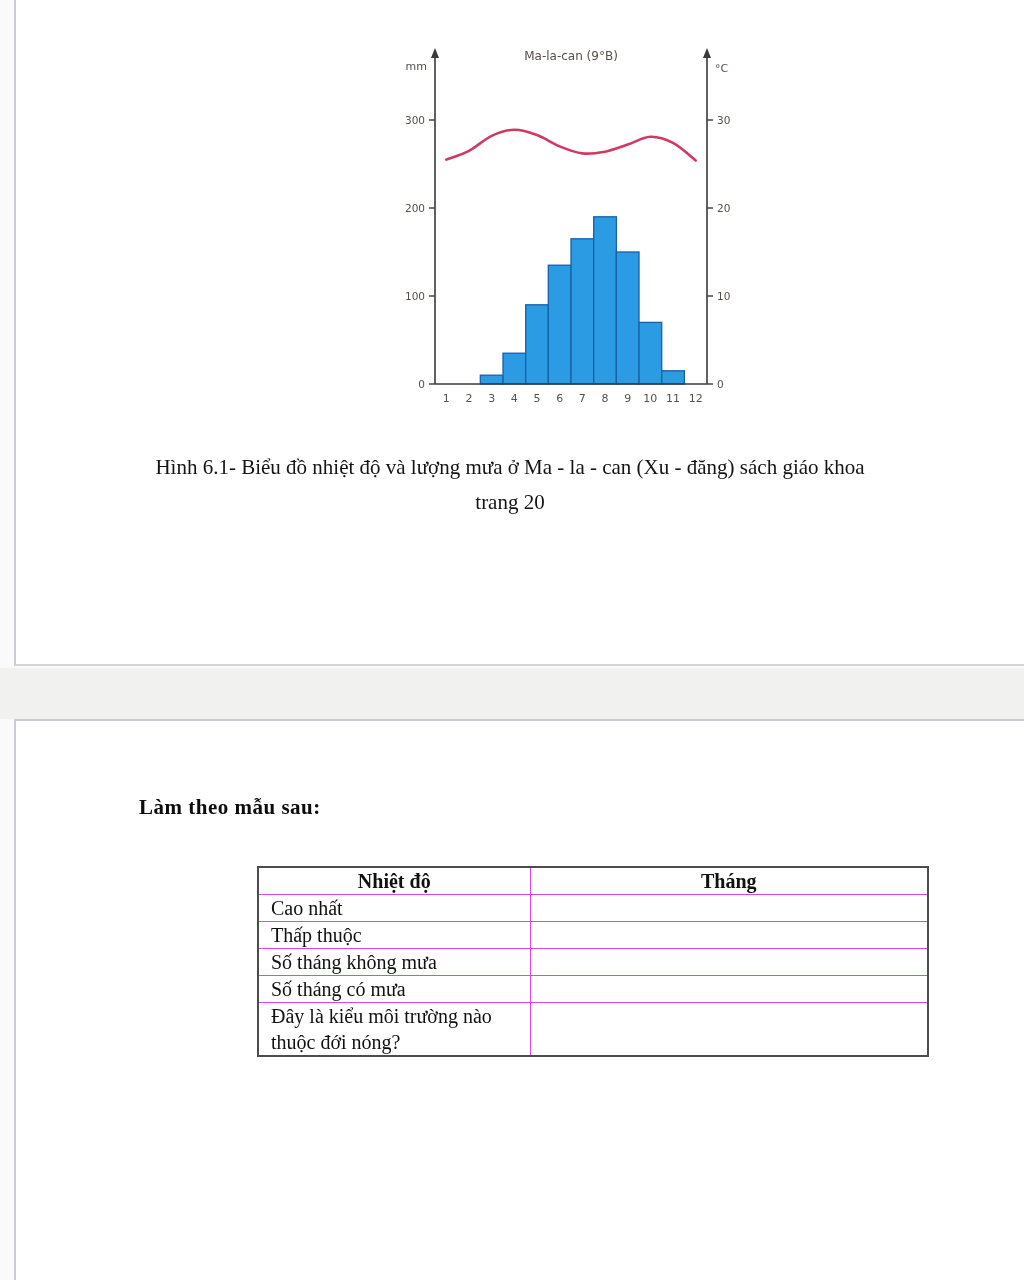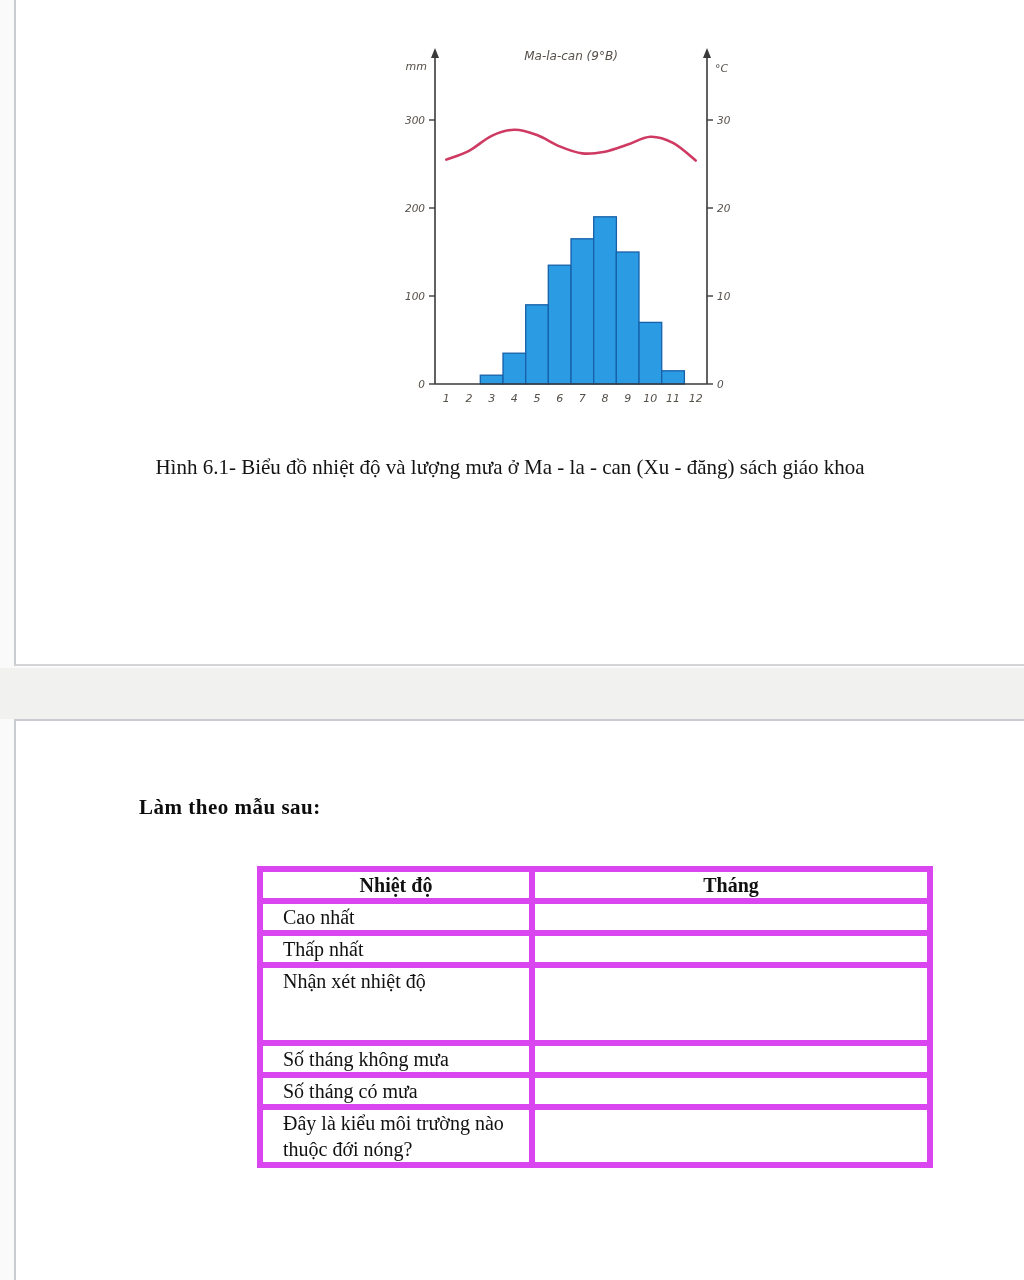--- a/index.html
+++ b/index.html
@@ -35,21 +35,20 @@
     top: 719px;
     bottom: 0;
     border-top: 2px solid #c9cdd1;
   }
   .chart-wrap {
     position: absolute;
     left: 379px;
     top: 40px;
     width: 348px;
     height: 378px;
-    font-style: italic;
   }
   .chart-wrap svg { display: block; }
   .caption {
     position: absolute;
     left: 0;
     right: 20px;
     top: 450px;
     text-align: center;
     font-size: 21px;
     line-height: 1.65;
@@ -69,22 +68,22 @@
     position: absolute;
     left: 241px;
     top: 145px;
     width: 670px;
     border-collapse: collapse;
     table-layout: fixed;
     font-size: 20px;
     color: #111;
   }
   table.worksheet th, table.worksheet td {
-    border: 6px solid #d946ef;
-    padding: 0 20px;
+    border: 1px solid #d946ef;
+    padding: 0 12px;
     vertical-align: top;
     font-weight: normal;
     text-align: left;
     line-height: 1.3;
   }
   table.worksheet { border: 2px solid #4c4c4c; }
   table.worksheet th { font-weight: bold; text-align: center; vertical-align: middle; }
   tr.r-head   { height: 25px; }
   tr.r-small  { height: 26px; margin-top: 40px; }
   tr.r-tall1  { height: 78px; }
@@ -150,20 +149,21 @@
           <text x="210.0" y="362" text-anchor="middle" font-size="11" font-family="&quot;DejaVu Sans&quot;, sans-serif" fill="#55504a">8</text>
           <text x="232.7" y="362" text-anchor="middle" font-size="11" font-family="&quot;DejaVu Sans&quot;, sans-serif" fill="#55504a">9</text>
           <text x="255.3" y="362" text-anchor="middle" font-size="11" font-family="&quot;DejaVu Sans&quot;, sans-serif" fill="#55504a">10</text>
           <text x="278.0" y="362" text-anchor="middle" font-size="11" font-family="&quot;DejaVu Sans&quot;, sans-serif" fill="#55504a">11</text>
           <text x="300.7" y="362" text-anchor="middle" font-size="11" font-family="&quot;DejaVu Sans&quot;, sans-serif" fill="#55504a">12</text>
         </g>
       </svg>
   </div>
   <div class="caption">
     <div>Hình 6.1- Biểu đồ nhiệt độ và lượng mưa ở Ma - la - can (Xu - đăng) sách giáo khoa</div>
+    <div>trang 20</div>
   </div>
 </div>
 
 <div class="gray-band"></div>
 
 <div class="card card-bottom">
   <div class="section-heading">Làm theo mẫu sau:</div>
 
   <table class="worksheet">
     <colgroup>
@@ -173,25 +173,21 @@
     <tbody>
         <tr class="r-head">
       <th>Nhiệt độ</th>
       <th>Tháng</th>
     </tr>
     <tr class="r-small">
       <td>Cao nhất</td>
       <td></td>
     </tr>
     <tr class="r-small">
-      <td>Thấp nhất</td>
-      <td></td>
-    </tr>
-    <tr class="r-tall1">
-      <td>Nhận xét nhiệt độ</td>
+      <td>Thấp thuộc</td>
       <td></td>
     </tr>
     <tr class="r-small">
       <td>Số tháng không mưa</td>
       <td></td>
     </tr>
     <tr class="r-small">
       <td>Số tháng có mưa</td>
       <td></td>
     </tr>

